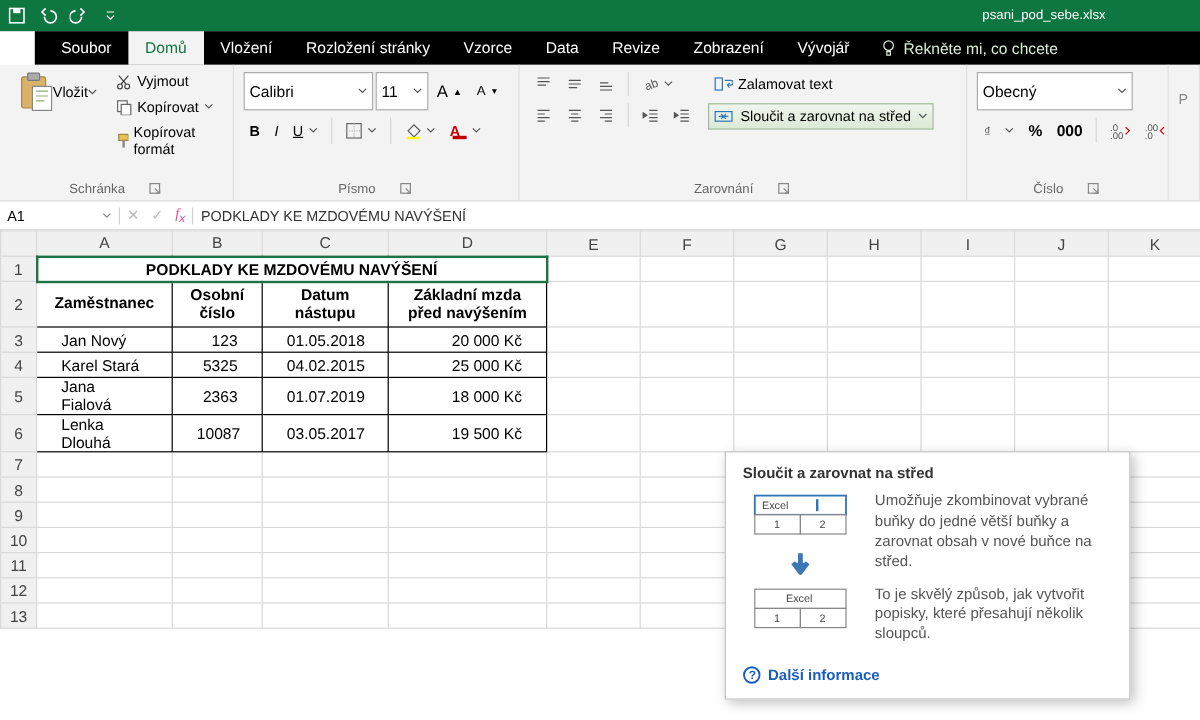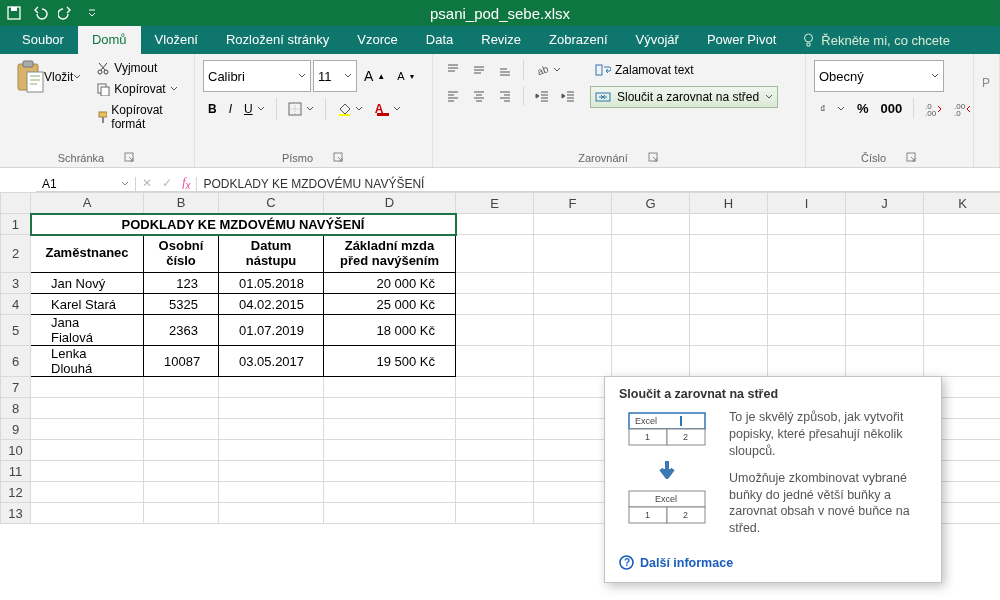--- a/index.html
+++ b/index.html
@@ -1,44 +1,44 @@
 <!DOCTYPE html>
 <html><head>
 <meta charset="utf-8">
 <style>
 * { box-sizing: border-box; margin: 0; padding: 0; font-family: "Segoe UI", Tahoma, sans-serif; }
 body { background: #fff; font-size: 12px; overflow: hidden; width: 1000px; height: 600px; }
 
 .titlebar { background: #0e7641; height: 26px; display: flex; align-items: center; color: #fff; padding: 0 6px; }
 .titlebar .qat { display: flex; gap: 10px; align-items: center; }
 .titlebar .icon { width: 16px; height: 16px; display: inline-flex; align-items: center; justify-content: center; }
-.titlebar .filename { position: absolute; left: 50%; transform: translateX(-50%); font-size: 15px; }
-
-.tabbar { background: #0f766e; height: 28px; display: flex; align-items: flex-end; color: #fff; padding: 0 8px; }
+.titlebar .filename { position: absolute; left: 50%; transform: translateX(-50%); font-size: 11px; margin-left: 370px; }
+
+.tabbar { background: #000000; height: 28px; display: flex; align-items: flex-end; color: #fff; padding: 0 8px; margin-left: 29px; }
 .tabbar .tab { padding: 6px 14px 7px 14px; font-size: 13px; cursor: pointer; }
 .tabbar .tab.active { background: #f3f3f3; color: #0e7641; }
 .tabbar .tellme { margin-left: 12px; display: flex; align-items: center; gap: 6px; color: #d8ecd8; font-size: 13px; padding-bottom: 6px; }
 
 .ribbon { background: #f3f3f3; border-bottom: 1px solid #d4d4d4; height: 114px; display: flex; }
 .group { border-right: 1px solid #e1e1e1; padding: 4px 8px 2px 8px; display: flex; flex-direction: column; position: relative; }
 .group-label { text-align: center; font-size: 11px; color: #666; padding: 2px 0 1px 0; display: flex; justify-content: center; align-items: center; gap: 20px; position: absolute; bottom: 2px; left: 0; right: 0; }
 .group-body { flex: 1; display: flex; align-items: flex-start; gap: 4px; }
 .btn { border: 1px solid transparent; background: transparent; padding: 2px 4px; display: inline-flex; align-items: center; gap: 4px; font-size: 12px; cursor: pointer; }
 .big-btn { display: flex; flex-direction: row; align-items: center; padding: 2px 6px; cursor: pointer; }
 .vstack { display: flex; flex-direction: column; gap: 1px; }
 .hstack { display: flex; align-items: center; gap: 2px; }
 .dd { width: 8px; height: 8px; }
 .sep { width: 1px; background: #d8d8d8; margin: 0 4px; align-self: stretch; }
 
 .sel { border: 1px solid #ababab; background: #fff; height: 22px; display: inline-flex; align-items: center; padding: 15px 4px; font-size: 13px; }
 .sel .caret { margin-left: auto; }
 
 .merge-btn { border: 1px solid #9fb99a; background: linear-gradient(#f0f6ef,#dbe9d5); padding: 3px 4px; display: flex; align-items: center; gap: 6px; font-size: 12px; }
 
-.namebox-row { height: 24px; border-bottom: 1px solid #d4d4d4; display: flex; align-items: flex-end; background: #fff; margin-left: 36px; }
+.namebox-row { height: 24px; border-bottom: 1px solid #d4d4d4; display: flex; align-items: center; background: #fff; }
 .namebox { width: 100px; border-right: 1px solid #d4d4d4; display: flex; align-items: center; padding: 0 6px; }
 .fx-area { display: flex; align-items: center; padding: 0 6px; gap: 10px; color: #7a7a7a; }
 .formula-bar { flex: 1; display: flex; align-items: center; padding: 0 6px; border-left: 1px solid #d4d4d4; color: #333; }
 
 .grid-wrap { position: relative; }
 table.grid { border-collapse: collapse; table-layout: fixed; width: 1000px; }
 .grid th, .grid td { border: 1px solid #d9d9d9; height: 21px; font-size: 13px; background: #fff; }
 .grid thead th { background: #f0f0f0; font-weight: normal; color: #444; text-align: center; }
 .grid tbody th { background: #f0f0f0; font-weight: normal; color: #444; width: 30px; text-align: center; }
 .corner { background: #f0f0f0; width: 30px; }
@@ -97,21 +97,20 @@
   <div id="tabs-host" style="display: flex;">
       <div class="tab">Soubor</div>
       <div class="tab active">Domů</div>
       <div class="tab">Vložení</div>
       <div class="tab">Rozložení stránky</div>
       <div class="tab">Vzorce</div>
       <div class="tab">Data</div>
       <div class="tab">Revize</div>
       <div class="tab">Zobrazení</div>
       <div class="tab">Vývojář</div>
-      <div class="tab">Power Pivot</div>
     </div>
   <div class="tellme">
     <span>
         <svg width="13" height="16">
           <circle cx="6.5" cy="6" r="4" fill="none" stroke="#d8ecd8"></circle>
           <path d="M5 11h3v3h-3z" fill="none" stroke="#d8ecd8"></path>
         </svg>
       </span>
     <span>Řekněte mi, co chcete</span>
   </div>
@@ -633,22 +632,22 @@
       <svg width="88" height="44">
             <rect x="6" y="4" width="76" height="16" fill="#fff" stroke="#888"></rect>
             <text x="32" y="15" font-size="9" fill="#444">Excel</text>
             <rect x="6" y="20" width="38" height="16" fill="#fff" stroke="#888"></rect>
             <rect x="44" y="20" width="38" height="16" fill="#fff" stroke="#888"></rect>
             <text x="22" y="31" font-size="9" fill="#444">1</text>
             <text x="60" y="31" font-size="9" fill="#444">2</text>
           </svg>
     </div>
     <div class="desc">
+      <p>Umožňuje zkombinovat vybrané buňky do jedné větší buňky a zarovnat obsah v nové buňce na střed.</p>
       <p>To je skvělý způsob, jak vytvořit popisky, které přesahují několik sloupců.</p>
-      <p>Umožňuje zkombinovat vybrané buňky do jedné větší buňky a zarovnat obsah v nové buňce na střed.</p>
     </div>
   </div>
   <div class="more">
     <svg width="15" height="15">
           <circle cx="7.5" cy="7.5" r="6.5" fill="none" stroke="#1a5ebd" stroke-width="1.6"></circle>
           <text x="5" y="11" font-size="10" fill="#1a5ebd" font-weight="bold">?</text>
         </svg>
     <span>Další informace</span>
   </div>
 </div>

